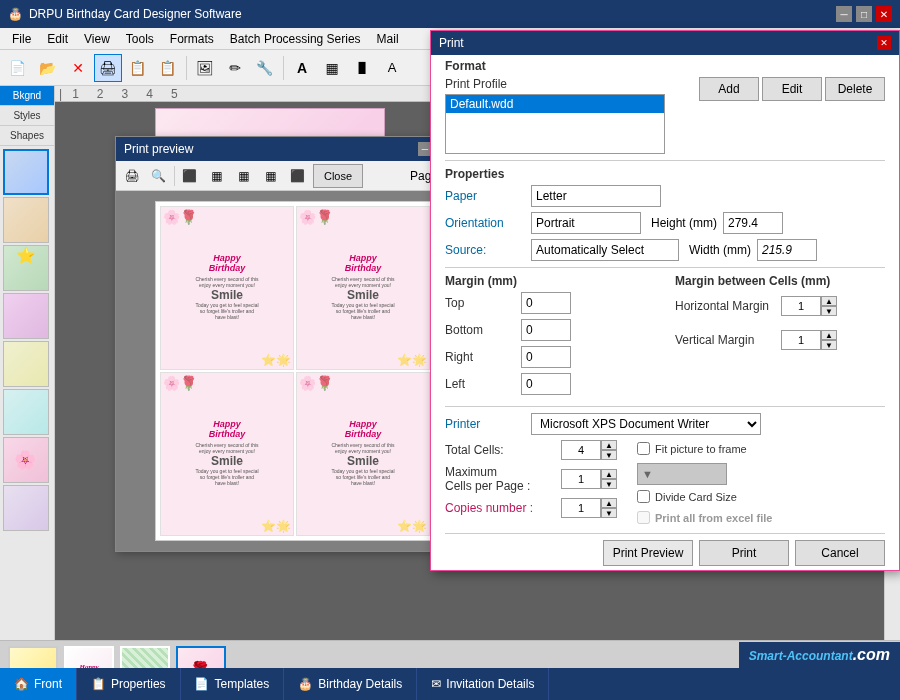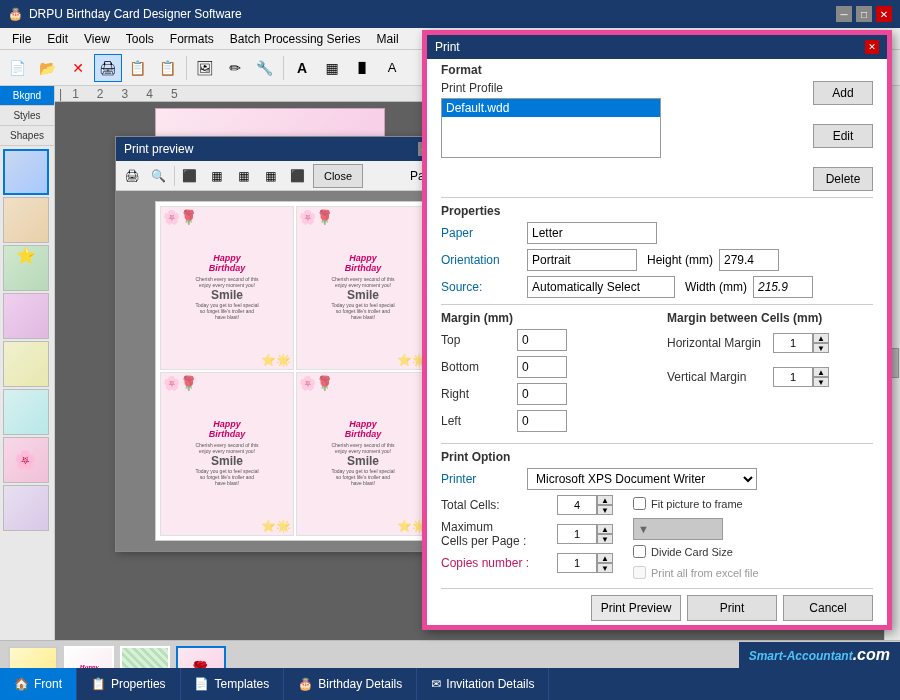--- a/index.html
+++ b/index.html
@@ -196,24 +196,24 @@
       position: absolute;
       bottom: 2px; right: 2px;
       font-size: 12px;
       opacity: 0.6;
     }
 
     
     .print-dialog {
       position: absolute;
       top: 30px;
-      right: 8px;
+      right: 0px;
       width: 470px;
       background: white;
-      border: 5px solid #ec4899;
+      border: 1px solid #ec4899;
       box-shadow: 3px 3px 10px rgba(0,0,0,0.4);
       z-index: 20;
     }
     .dialog-title-bar {
       background: #1a3a6b;
       color: white;
       height: 24px;
       display: flex;
       align-items: center;
       padding: 0 8px;
@@ -253,21 +253,21 @@
     .form-input-med { width: 130px; }
     .form-input-xs { width: 50px; }
     .form-select {
       border: 1px solid #999;
       height: 22px;
       padding: 0 4px;
       font-size: 12px;
       background: white;
     }
 
-    .btn-group { display: flex; flex-direction: column; gap: 19px; margin-left: 12px; }
+    .btn-group { display: flex; flex-direction: row; gap: 3px; margin-left: 12px; }
     .dialog-btn {
       width: 60px; height: 24px;
       background: #e0e0e0;
       border: 1px solid #999;
       cursor: pointer;
       font-size: 12px;
     }
 
     .separator { height: 1px; background: #ccc; margin: 6px 0; }
 
@@ -322,21 +322,21 @@
     }
     .print-preview-btn { background: #e8e8e8; }
 
     .checkbox-row {
       display: flex;
       align-items: center;
       gap: 5px;
       margin-bottom: 3px;
     }
     .checkbox-label { font-size: 11px; color: #333; }
-    .checkbox-label.disabled { color: #999; }
+    .checkbox-label.disabled { color: #999; font-weight: bold; }
 
     .profile-row {
       display: flex;
       align-items: flex-start;
       gap: 6px;
       margin-bottom: 6px;
     }
     .profile-listbox {
       width: 220px;
       height: 60px;
@@ -697,21 +697,20 @@
               <button class="spinner-btn">▲</button>
               <button class="spinner-btn">▼</button>
             </div>
           </div>
         </div>
       </div>
     </div>
 
     <div class="separator"></div>
 
-    <div class="section-label">Print Option</div>
     <div class="form-row" style="margin-top:4px;">
       <span class="form-label">Printer</span>
       <select class="form-select" style="width:230px;">
         <option>Microsoft XPS Document Writer</option>
       </select>
     </div>
 
     <div style="display:flex;gap:20px;margin-top:4px;">
       <div>
         <div class="form-row">

